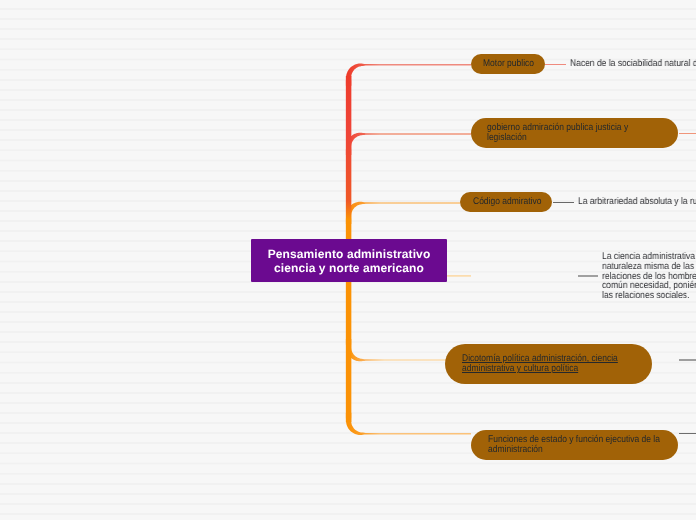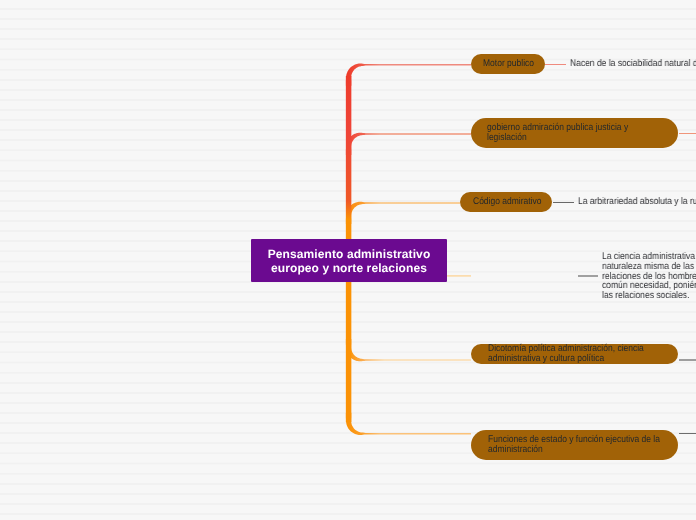--- a/index.html
+++ b/index.html
@@ -118,21 +118,21 @@
 
   <div class="node pill" style="left:460px;top:192px;width:92px;height:20px;padding:0 12.9px;">
     <span>Código admirativo</span>
   </div>
 
   <div class="node pill" style="left:471px;top:118px;width:207px;height:30px;padding:0 16.3px;">
     <span><span>gobierno admiración publica justicia y</span><br><span>legislación</span></span>
   </div>
 
 
-  <div class="node pill" style="left:471px;top:344px;width:207px;height:20px;padding:0 16.7px;">
+  <div class="node pill" style="left:445px;top:344px;width:207px;height:40px;padding:0 16.7px;text-decoration:underline;">
     <span><span>Dicotomía política administración, ciencia</span><br><span>administrativa y cultura política</span></span>
   </div>
 
   <div class="node pill" style="left:471px;top:418px;width:207px;height:30px;padding:0 16.8px;margin-top:12px;">
     <span><span>Funciones de estado y función ejecutiva de la</span><br><span>administración</span></span>
   </div>
 
   <div class="leaf" style="left:569.8px;top:59.2px;">Nacen de la sociabilidad natural d</div>
 
   <div class="leaf" style="left:577.8px;top:197.2px;">La arbitrariedad absoluta y la ru</div>
@@ -141,16 +141,16 @@
     <div>La ciencia administrativa</div>
     <div>naturaleza misma de las</div>
     <div>relaciones de los hombre</div>
     <div>común necesidad, poniér</div>
     <div>las relaciones sociales.</div>
   </div>
 
   <div class="root node" style="left:251px;top:239px;width:196px;height:43px;">
     <div>
       <div>Pensamiento administrativo</div>
-      <div>europeo y norte relaciones</div>
+      <div>ciencia y norte americano</div>
     </div>
   </div>
 </div>
 
 </body></html>

